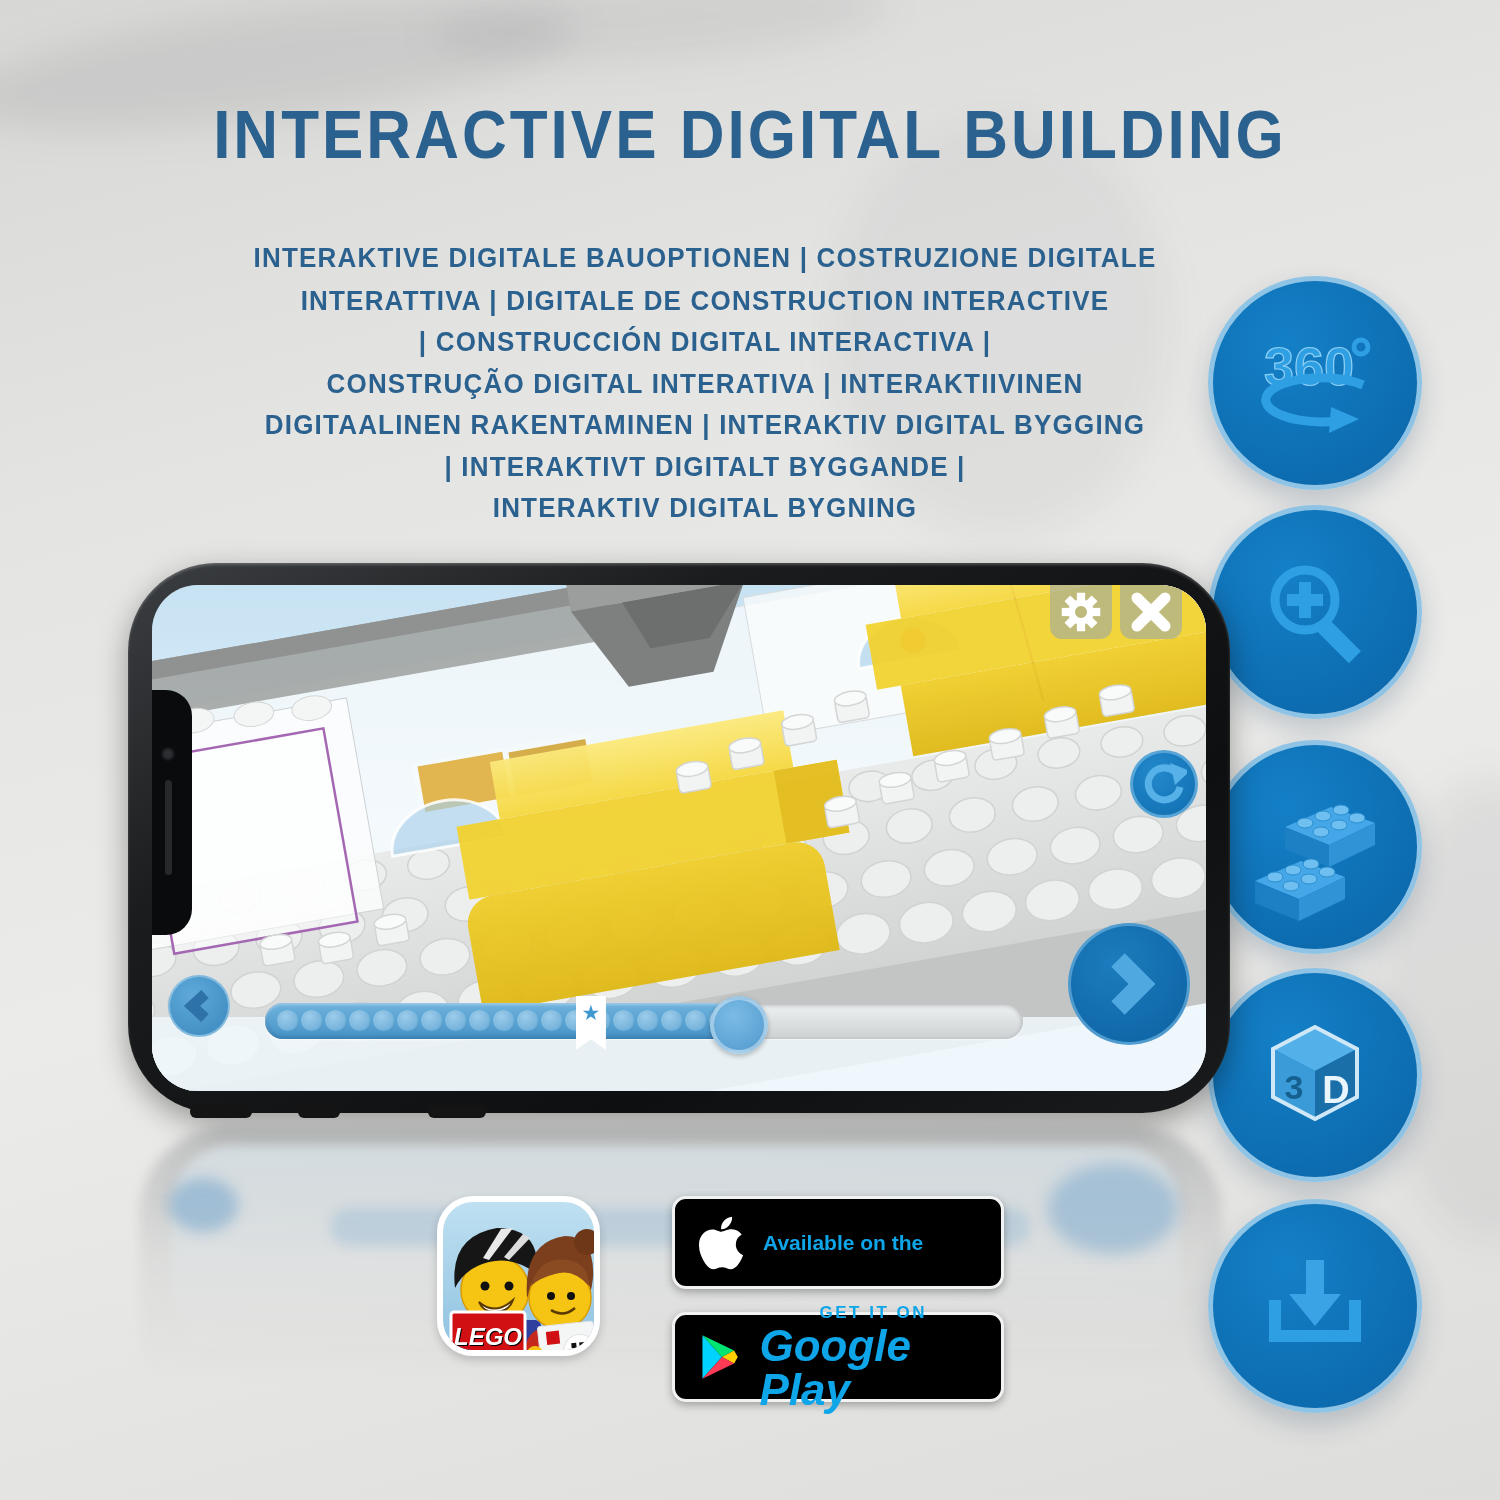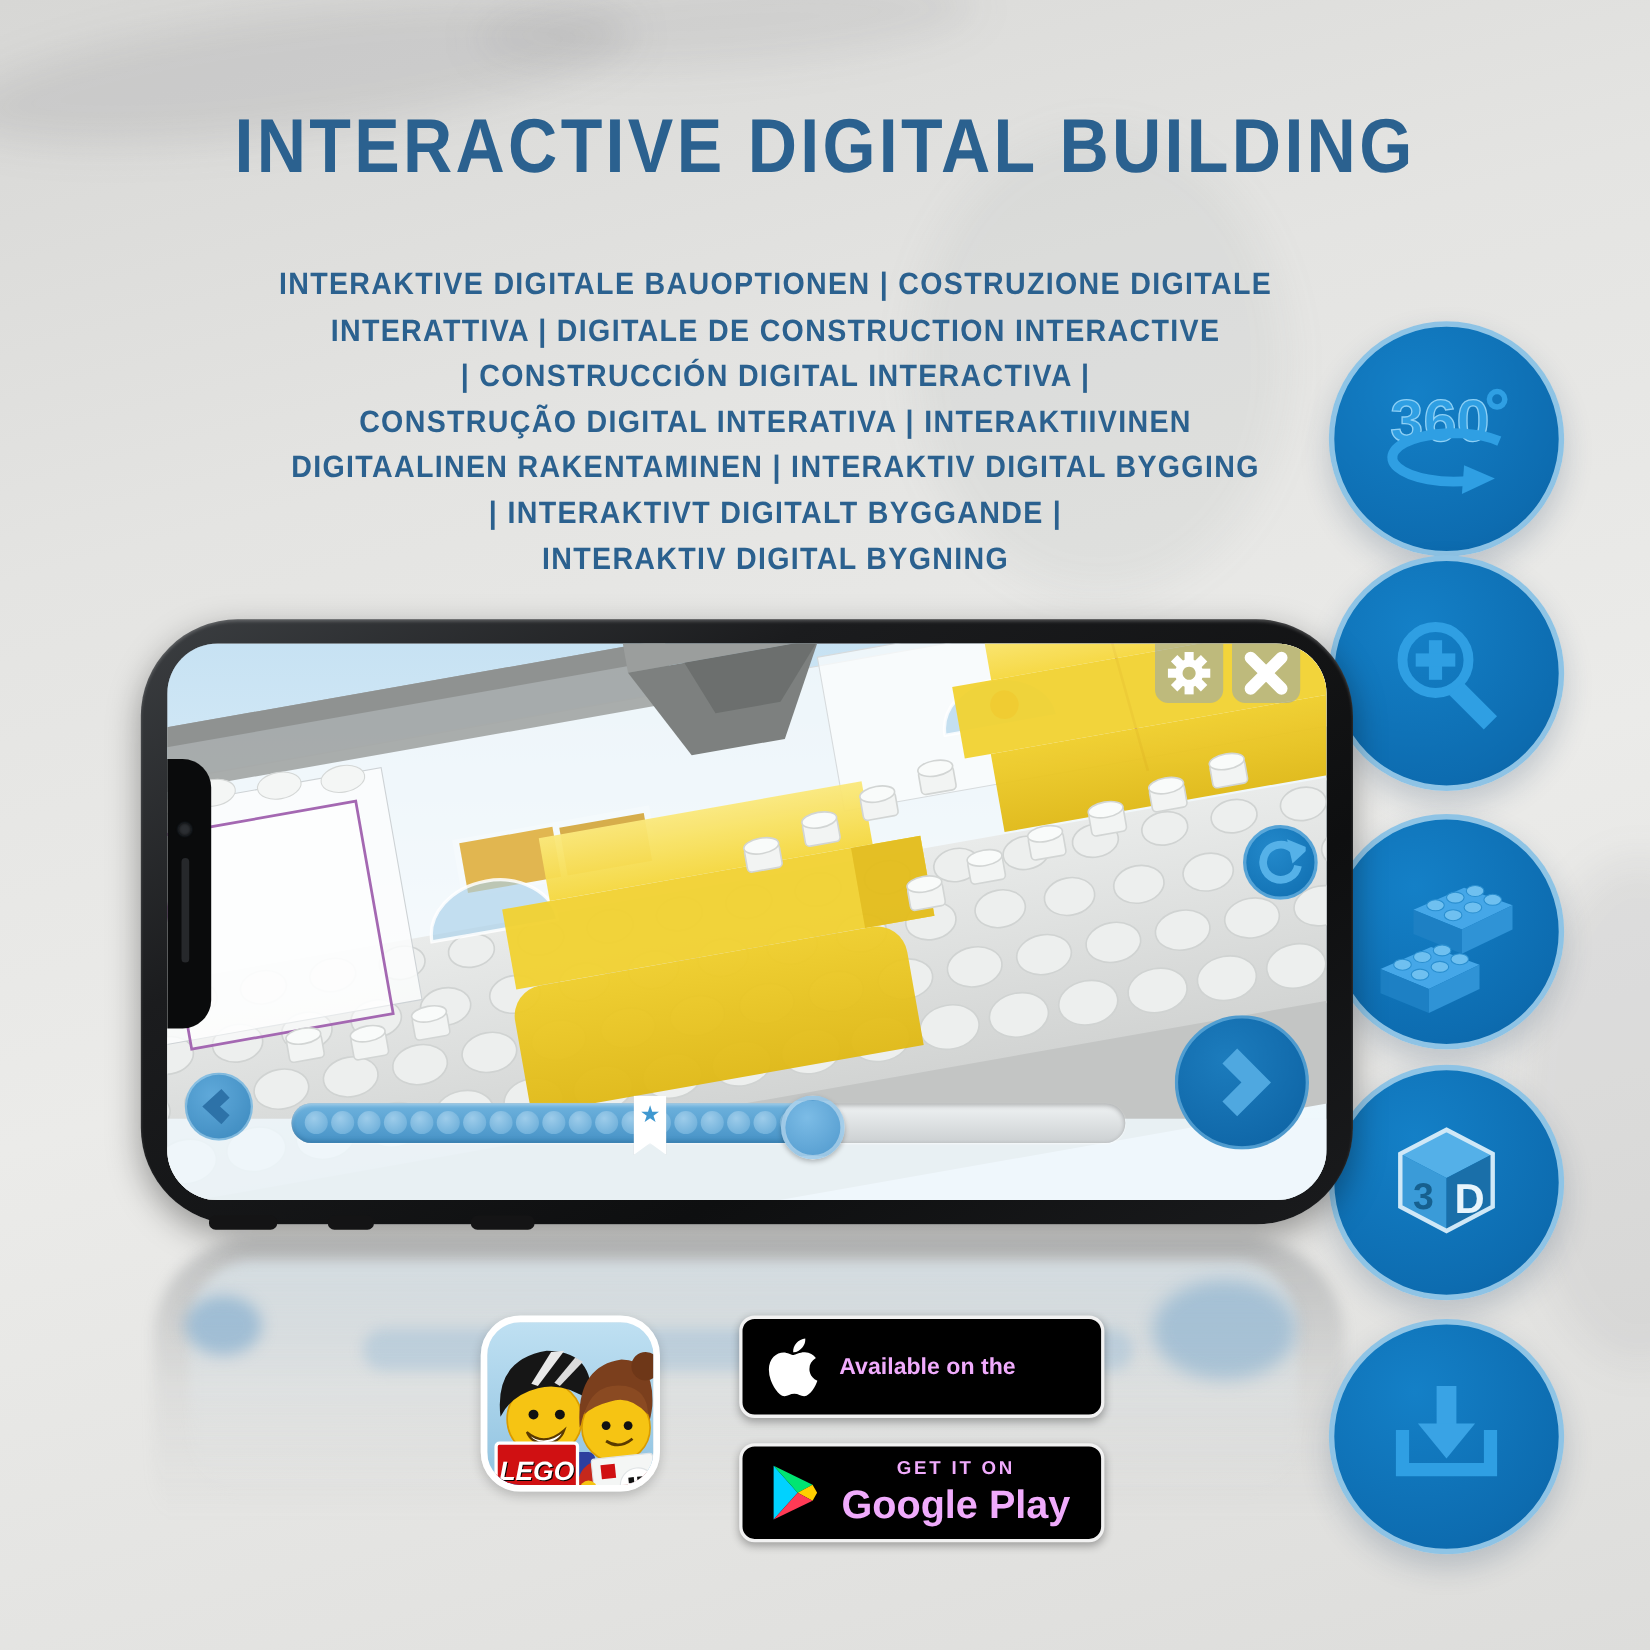--- a/index.html
+++ b/index.html
@@ -115,50 +115,50 @@
 
   
   #app-icon{
     position:absolute;left:437px;top:1196px;width:163px;height:160px;border-radius:36px;
     border:6px solid #fff;box-sizing:border-box;overflow:hidden;z-index:3;
     background:linear-gradient(#bfe0f2,#8fc2e0);box-shadow:0 4px 10px rgba(0,0,0,.18);
   }
   .store-badge{
     position:absolute;left:672px;width:332px;box-sizing:border-box;background:#000;border-radius:14px;
     border:3px solid #f2f2f2;box-shadow:0 3px 8px rgba(0,0,0,.3);
-    display:flex;align-items:center;color:#f0abfc;z-index:3;
+    display:flex;align-items:center;color:#0ea5e9;z-index:3;
   }
   #appstore-badge{top:1196px;height:93px;padding:0 14px 0 22px;}
   #gplay-badge{top:1312px;height:90px;padding:0 14px 0 20px;}
   .badge-text{margin-left:18px;display:flex;flex-direction:column;justify-content:center;}
   #appstore-badge .l1{font-size:21px;font-weight:700;line-height:24px;}
   #appstore-badge .l2{font-size:45px;font-weight:600;line-height:48px;letter-spacing:.5px;}
   #gplay-badge .l1{font-size:17px;font-weight:700;letter-spacing:2.5px;line-height:22px;text-align:center;}
-  #gplay-badge .l2{font-size:36px;font-weight:600;line-height:44px;}
+  #gplay-badge .l2{font-size:44px;font-weight:600;line-height:44px;font-style:italic;}
 </style>
 </head>
 <body>
 
 <div class="smudge" id="smudge1"></div>
 <div class="smudge" id="smudge2"></div>
 <div class="smudge" id="smudge3"></div>
 <div class="smudge" id="smudge4"></div>
 
 <div id="page-title">INTERACTIVE DIGITAL BUILDING</div>
 <div id="subtitle">
   <div>INTERAKTIVE DIGITALE BAUOPTIONEN | COSTRUZIONE DIGITALE</div>
   <div>INTERATTIVA | DIGITALE DE CONSTRUCTION INTERACTIVE</div>
   <div>| CONSTRUCCIÓN DIGITAL INTERACTIVA |</div>
   <div>CONSTRUÇÃO DIGITAL INTERATIVA | INTERAKTIIVINEN</div>
   <div>DIGITAALINEN RAKENTAMINEN | INTERAKTIV DIGITAL BYGGING</div>
   <div>| INTERAKTIVT DIGITALT BYGGANDE |</div>
   <div>INTERAKTIV DIGITAL BYGNING</div>
 </div>
 
-<div class="feature" style="left:1208px;top:292px;">
+<div class="feature" style="left:1208px;top:276px;">
   <svg width="150" height="150" viewBox="-75 -75 150 150">
     <text x="-6" y="2" font-size="54" font-weight="bold" text-anchor="middle" fill="#2f9fe3" stroke="#8ed0f5" stroke-width="1.2">360</text>
     <circle cx="46" cy="-36" r="7" fill="none" stroke="#2f9fe3" stroke-width="5"></circle>
     <path d="M 48,2 A 56,22 0 1 0 22,38" fill="none" stroke="#2f9fe3" stroke-width="9"></path>
     <polygon points="16,24 44,36 14,50" fill="#2f9fe3"></polygon>
   </svg>
 </div>
 
 <div class="feature" style="left:1208px;top:505px;">
   <svg width="140" height="140" viewBox="-70 -70 140 140">

